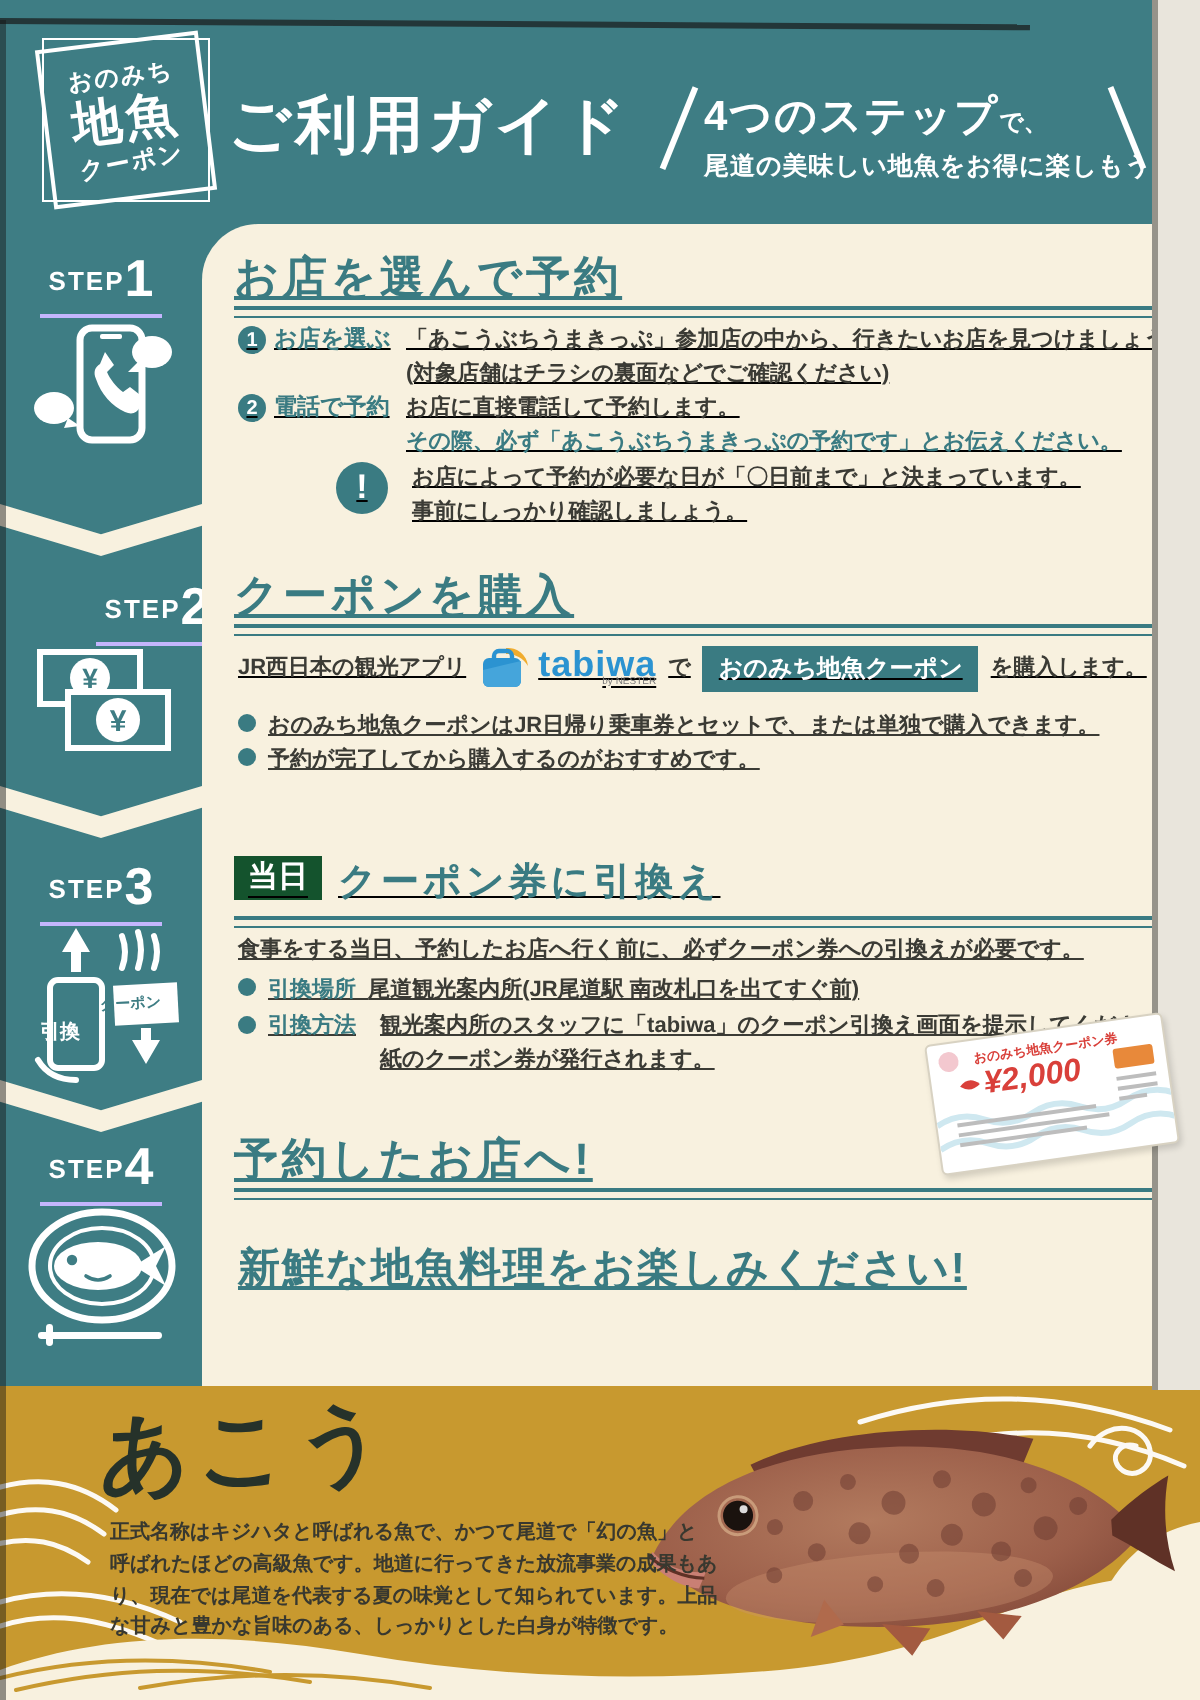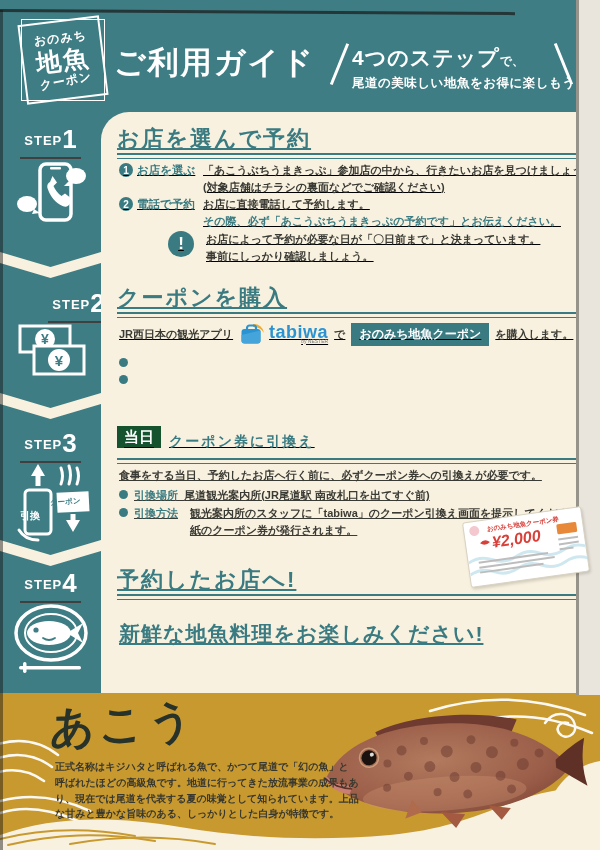--- a/index.html
+++ b/index.html
@@ -25,21 +25,21 @@
   .tagline .line2{font-size:12.5px;font-weight:bold;margin-top:3px;letter-spacing:.5px;}
 
   
   .right-strip{position:absolute;left:576px;top:0;width:24px;height:695px;background:#E9E5DC;border-left:3px solid #96938A;}
   .scan-top{position:absolute;left:0;top:9px;width:515px;height:2.5px;background:#181818;opacity:.7;transform:rotate(.35deg);transform-origin:left center;}
   .scan-left{position:absolute;left:0;top:10px;width:2.5px;height:840px;background:#141414;opacity:.45;}
 
   
   .sidebar{position:absolute;left:0;top:112px;width:101px;height:581px;background:#3E7D84;}
   .step-label{position:absolute;left:0;width:101px;text-align:center;color:#fff;}
-  .step-label .wrap{display:inline-block;border-bottom:2px solid #404040;padding:0 4px 2px;}
+  .step-label .wrap{display:inline-block;border-bottom:2px solid #c4b5fd;padding:0 4px 2px;}
   .step-label .w{font-size:13px;font-weight:bold;letter-spacing:1px;vertical-align:3px;}
   .step-label .n{font-size:26px;font-weight:bold;}
   .chev{position:absolute;left:0;width:101px;height:26px;background:#F8F1DF;
         clip-path:polygon(0 0,50% 58%,100% 0,100% 42%,50% 100%,0 42%);}
   .sicon{position:absolute;left:0;width:101px;display:flex;justify-content:center;}
   .icon-txt{position:absolute;color:#fff;font-weight:bold;}
 
   
   .content{position:absolute;left:101px;top:112px;width:475px;height:581px;background:#F8F1DF;border-top-left-radius:28px;}
   .abs{position:absolute;text-decoration:underline;}
@@ -214,25 +214,25 @@
       <span>
         <div class="tw">tabiwa</div>
         <div class="sub">by NESTER</div>
       </span>
     </span>
     <span class="btxt">で</span>
     <span class="cbadge">おのみち地魚クーポン</span>
     <span class="btxt">を購入します。</span>
   </div>
 
-  <div class="abs btxt" style="left:119px;top:355px;"><span class="dot"></span></div>
-  <div class="abs btxt" style="left:119px;top:372px;"><span class="dot"></span></div>
+  <div class="abs btxt" style="left:119px;top:355px;"><span class="dot"></span><span>おのみち地魚クーポンはJR日帰り乗車券とセットで、または単独で購入できます。</span></div>
+  <div class="abs btxt" style="left:119px;top:372px;"><span class="dot"></span><span>予約が完了してから購入するのがおすすめです。</span></div>
 
   <div class="abs" style="left:117px;top:428px;white-space:nowrap;">
-    <span class="day-badge">当日</span><span class="h2" style="font-size:14px;">クーポン券に引換え</span>
+    <span class="day-badge">当日</span><span class="h2" style="font-size:19px;">クーポン券に引換え</span>
   </div>
   <div class="abs rule" style="left:117px;top:458px;"></div>
 
   <div class="abs btxt" style="left:119px;top:467px;">食事をする当日、予約したお店へ行く前に、必ずクーポン券への引換えが必要です。</div>
 
   <div class="abs btxt" style="left:119px;top:487px;">
     <span class="dot"></span><span class="teal-t">引換場所</span>&nbsp;&nbsp;<span>尾道観光案内所</span><span>(JR尾道駅 南改札口を出てすぐ前)</span>
   </div>
   <div class="abs btxt" style="left:119px;top:505px;display:grid;grid-template-columns:15px 56px auto;">
     <span class="dot" style="margin-top:3px;"></span>

